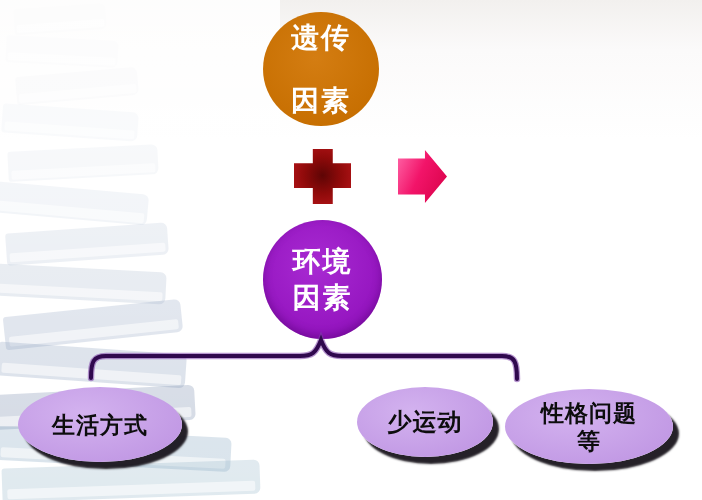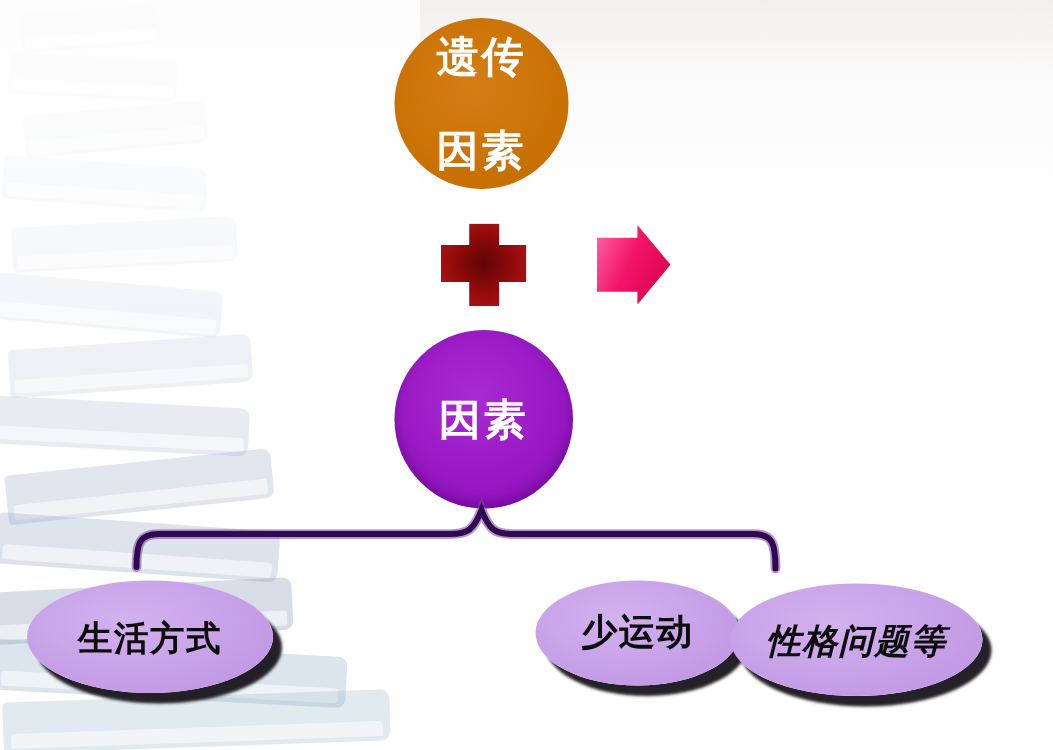--- a/index.html
+++ b/index.html
@@ -45,30 +45,30 @@
   .plus{position:absolute;left:294px;top:149px;width:57px;height:55px;
     background:radial-gradient(circle at 50% 48%,#5e0505 0%,#8f0a0a 45%,#b31418 88%);
     clip-path:polygon(33% 0%,68% 0%,68% 26%,100% 26%,100% 71%,68% 71%,68% 100%,33% 100%,33% 71%,0% 71%,0% 26%,33% 26%);
     filter:drop-shadow(0 0 1.5px rgba(242,186,186,0.9));}
   .arrow{position:absolute;left:398px;top:150px;width:49px;height:53px;
     background:linear-gradient(115deg,#ff66a8 0%,#f21469 45%,#d60046 100%);
     clip-path:polygon(0% 16%,55% 16%,55% 0%,100% 50%,55% 100%,55% 84%,0% 84%);}
   
   .brace-svg{position:absolute;left:0;top:0;width:702px;height:500px;pointer-events:none;}
   
-  .cause{position:absolute;border-radius:50%;display:flex;flex-direction:row;
+  .cause{position:absolute;border-radius:50%;display:flex;flex-direction:column;
     align-items:center;justify-content:center;text-align:center;color:#0d0d0d;font-weight:bold;
     background:radial-gradient(ellipse at 40% 35%,#d3b2ef 0%,#c198e4 80%);
     box-shadow:6px 7px 2px rgba(18,14,22,0.92);}
   .cause .cl{font-size:23px;line-height:28px;letter-spacing:1px;}
   .cause1{left:18px; top:387px;width:164px;height:75px;}
   .cause2{left:188px;top:385px;width:158px;height:73px;}
   .cause3{left:357px;top:387px;width:136px;height:70px;}
   .cause3 .cl{font-size:24px;}
-  .cause4{left:487px;top:389px;width:168px;height:75px;font-style:italic;}
+  .cause4{left:505px;top:389px;width:168px;height:75px;}
 </style>
 </head>
 <body>
 
 <div class="stage">
 
   <div class="books">
     <div class="book b1"></div>
     <div class="book b2"></div>
     <div class="book b3"></div>
@@ -89,20 +89,21 @@
     <span class="ln">遗传</span>
     <span class="ln">因素</span>
   </div>
 
   <div class="plus"></div>
 
   <div class="arrow"></div>
 
 
   <div class="circle environment">
+    <span class="ln">环境</span>
     <span class="ln">因素</span>
   </div>
 
   <svg class="brace-svg" viewBox="0 0 702 500" xmlns="http://www.w3.org/2000/svg">
     <path d="M 91 378 C 91 362, 93 356, 106 356 L 300 356 C 312 356, 316 353, 321 340 C 326 353, 330 356, 342 356 L 502 356 C 515 356, 517 362, 517 379" fill="none" stroke="#7b3fa8" stroke-width="6.5" stroke-linecap="round" opacity="0.55"></path>
     <path d="M 91 378 C 91 362, 93 356, 106 356 L 300 356 C 312 356, 316 353, 321 340 C 326 353, 330 356, 342 356 L 502 356 C 515 356, 517 362, 517 379" fill="none" stroke="#30094e" stroke-width="4" stroke-linecap="round"></path>
   </svg>
 
   <div class="cause cause1">
     <span class="cl">生活方式</span>

